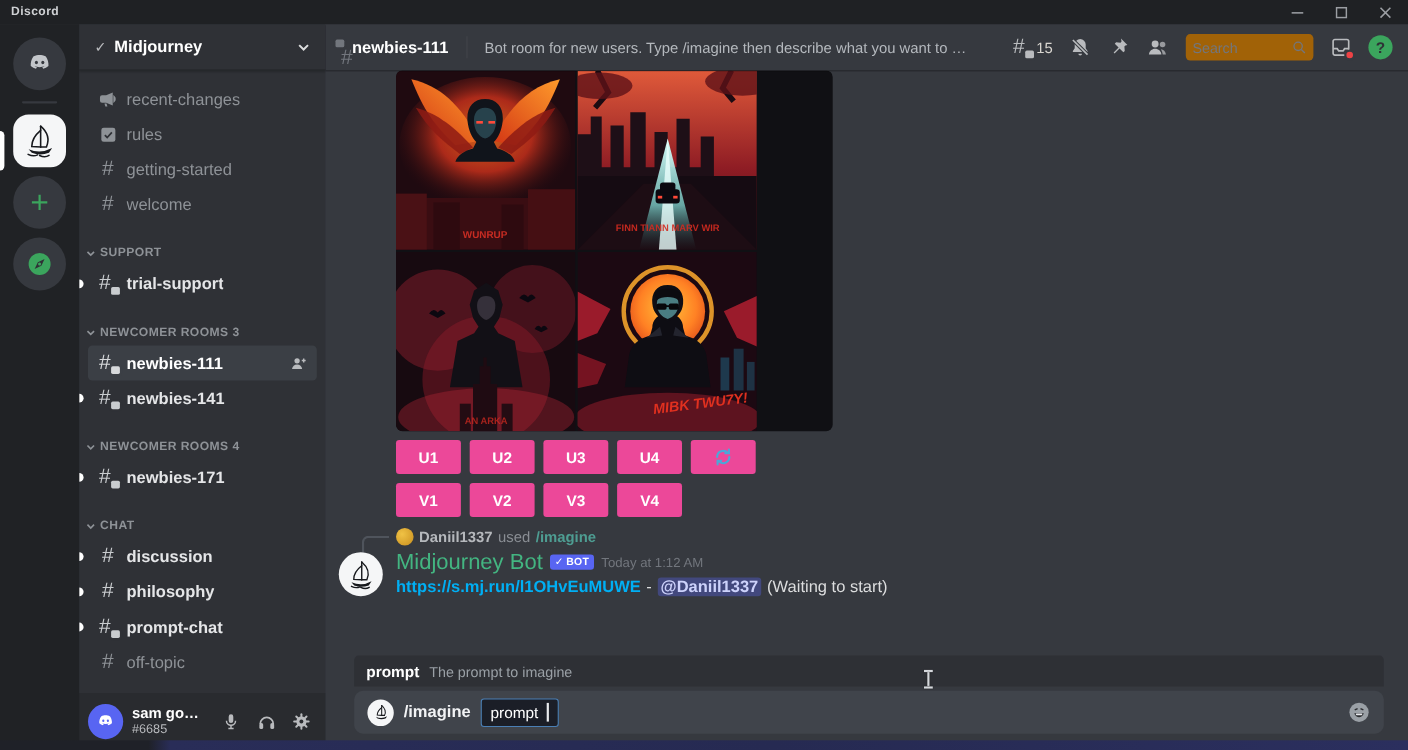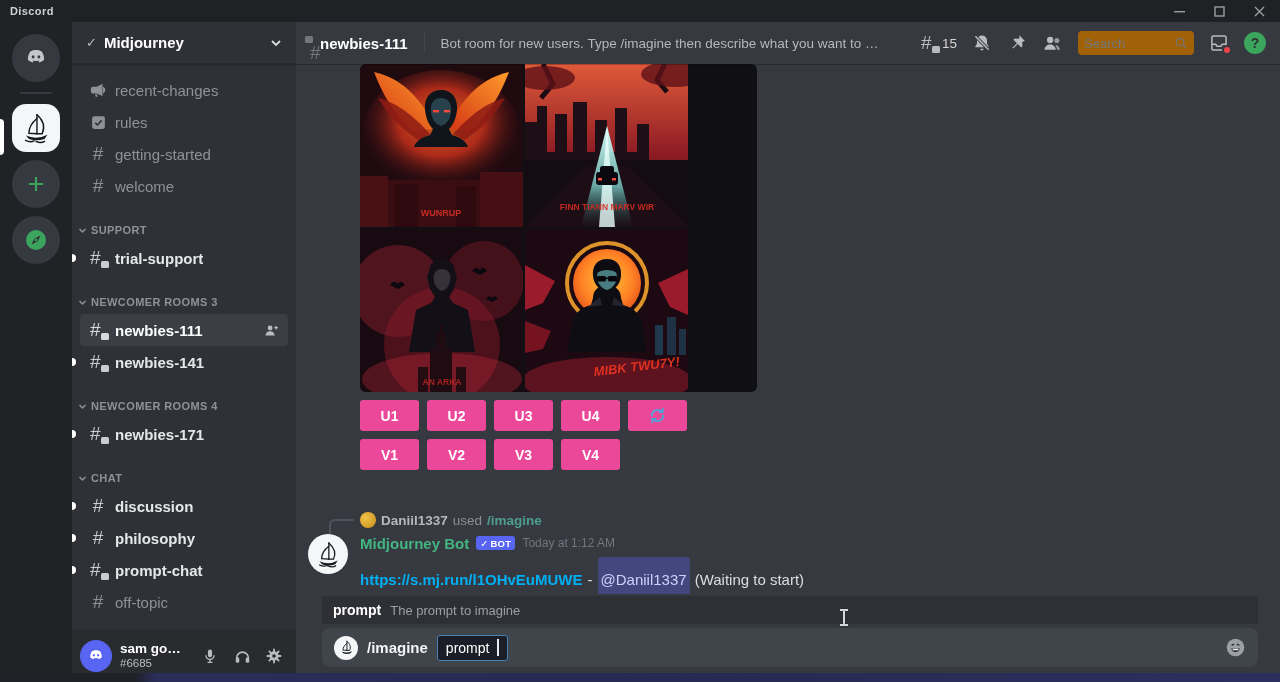--- a/index.html
+++ b/index.html
@@ -69,36 +69,36 @@
   .inboxdot{position:absolute;right:-3px;bottom:-2px;width:10px;height:10px;border-radius:50%;background:#ed4245;border:2.5px solid #36393f}
   .helpbtn{width:22px;height:22px;border-radius:50%;background:#3ba55d;color:#2f3136;font-weight:bold;font-size:14px;display:flex;align-items:center;justify-content:center}
   
   .chat{flex:1;overflow:hidden;position:relative;padding-top:0}
   .msg{position:relative;padding-left:64px}
   .gridwrap{width:397px;border-radius:6px;overflow:hidden;background:#101014;display:grid;grid-template-columns:163px 163px;grid-template-rows:163px 163px;gap:2px}
   .art{width:163px;height:163px}
   .btnrow{display:flex;gap:8px;margin-top:8px}
   .mjbtn{width:59px;height:31px;border:none;border-radius:3px;background:#ec4899;color:#fff;font-size:14px;font-weight:600;font-family:inherit;display:flex;align-items:center;justify-content:center;cursor:pointer}
   
-  .msg-bot{margin-top:40px}
+  .msg-bot{margin-top:8px}
   .spine{position:absolute;left:33px;top:9px;width:25px;height:16px;border-left:2px solid #4f545c;border-top:2px solid #4f545c;border-top-left-radius:6px}
   .ctx{height:20px;display:flex;align-items:center;gap:5px;font-size:13.5px;margin-bottom:2px}
   .miniav{width:16px;height:16px;border-radius:50%;background:radial-gradient(circle at 35% 35%,#f0c245,#c98f1e);flex:none}
   .ctx .cu{color:#b5b8bc;font-weight:600}
   .ctx .ca{color:#8a8e94}
   .ctx .cc{color:#4e9d92;font-weight:600}
   .bigav{position:absolute;left:12px;top:24px;width:40px;height:40px;border-radius:50%;background:#f5f6f7;display:flex;align-items:center;justify-content:center}
   .authrow{height:22px;display:flex;align-items:center;gap:7px}
-  .aname{color:#43b581;font-size:15px;font-weight:700}
+  .aname{color:#43b581;font-size:20px;font-weight:400}
   .botbadge{background:var(--blurple);color:#fff;font-size:9.5px;font-weight:bold;border-radius:3px;padding:1.5px 4px;display:flex;align-items:center;gap:2px;letter-spacing:.3px}
   .tstamp{color:#72767d;font-size:12px}
   .mcontent{margin-top:3px;font-size:15px;color:#dcddde;display:flex;align-items:center;gap:5px;flex-wrap:wrap}
   .mlink{color:var(--link);font-weight:bold;text-decoration:none}
   .mbold{color:#f2f3f5;font-weight:bold}
-  .mention{background:rgba(88,101,242,.35);color:#cdd2fb;border-radius:3px;padding:14px 3px;font-weight:400}
+  .mention{background:rgba(88,101,242,.35);color:#cdd2fb;border-radius:3px;padding:0 3px;font-weight:700}
   
   .composer{flex:none;margin:2px 22px 15px 26px;position:relative}
   .hintbar{height:28px;background:#2e3035;border-radius:4px 4px 0 0;display:flex;align-items:center;gap:9px;padding:0 11px;margin-bottom:4px}
   .hintbar .hname{color:#fff;font-weight:bold;font-size:14px}
   .hintbar .hdesc{color:#9aa0a6;font-size:13px}
   .inputbar{height:39px;background:#40444b;border-radius:8px;display:flex;align-items:center;padding:0 12px;gap:9px;position:relative}
   .avatar24{width:24px;height:24px;border-radius:50%;background:#f5f6f7;display:flex;align-items:center;justify-content:center;flex:none}
   .cmdname{color:#f2f3f5;font-weight:600;font-size:15px}
   .optpill{background:#1b1e27;border:1.5px solid #4a7fb5;border-radius:3px;height:26px;display:flex;align-items:center;padding:0 8px;gap:8px;color:#fff;font-size:14px}
   .caret{width:2px;height:17px;background:#e8eaed}

